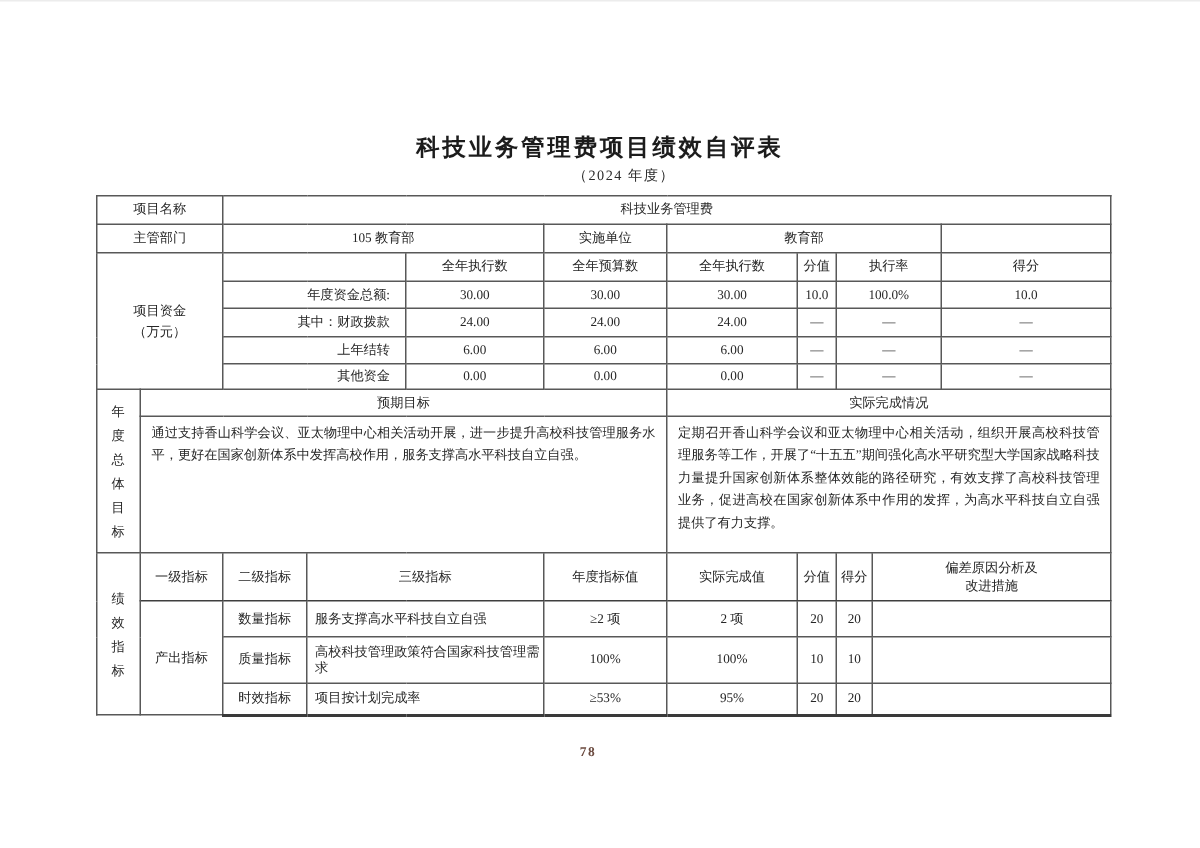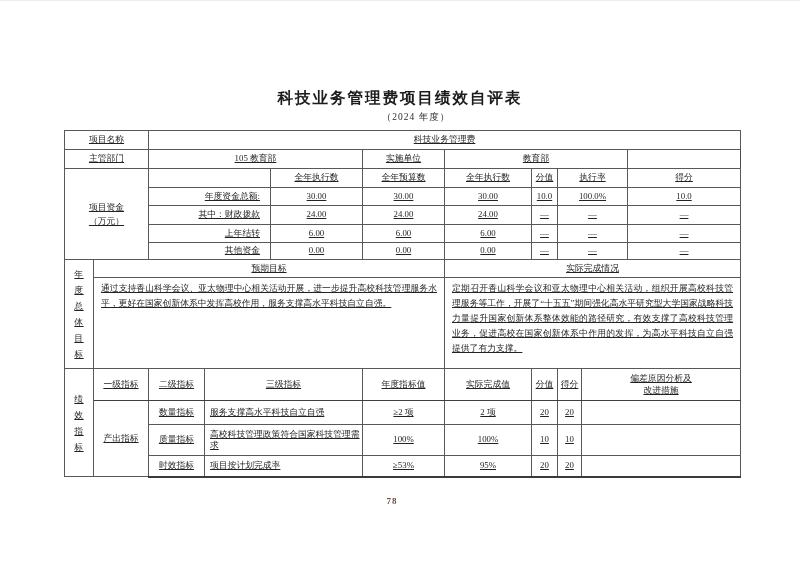--- a/index.html
+++ b/index.html
@@ -14,21 +14,20 @@
     font-size:15.5px;font-weight:bold;letter-spacing:2px;color:#1c1c1c;
   }
   .doc-subtitle{
     position:absolute;top:111px;left:16px;width:800px;text-align:center;
     font-size:9.5px;letter-spacing:1px;color:#2a2a2a;
   }
   table.main{
     position:absolute;left:64px;top:130px;width:676px;
     border-collapse:collapse;table-layout:fixed;
     border:1px solid #4c4c4c;
-    text-decoration:underline;
   }
   td{
     border:1px solid #585858;
     font-size:8.8px;line-height:1.3;color:#262626;
     text-align:center;vertical-align:middle;
     padding:1px 2px;overflow:hidden;
   }
   tr.last td{border-bottom:2px solid #3a3a3a;}
   td.hdr-thick{border-bottom:1.5px solid #3f3f3f;}
   .pre{white-space:pre-line;}

